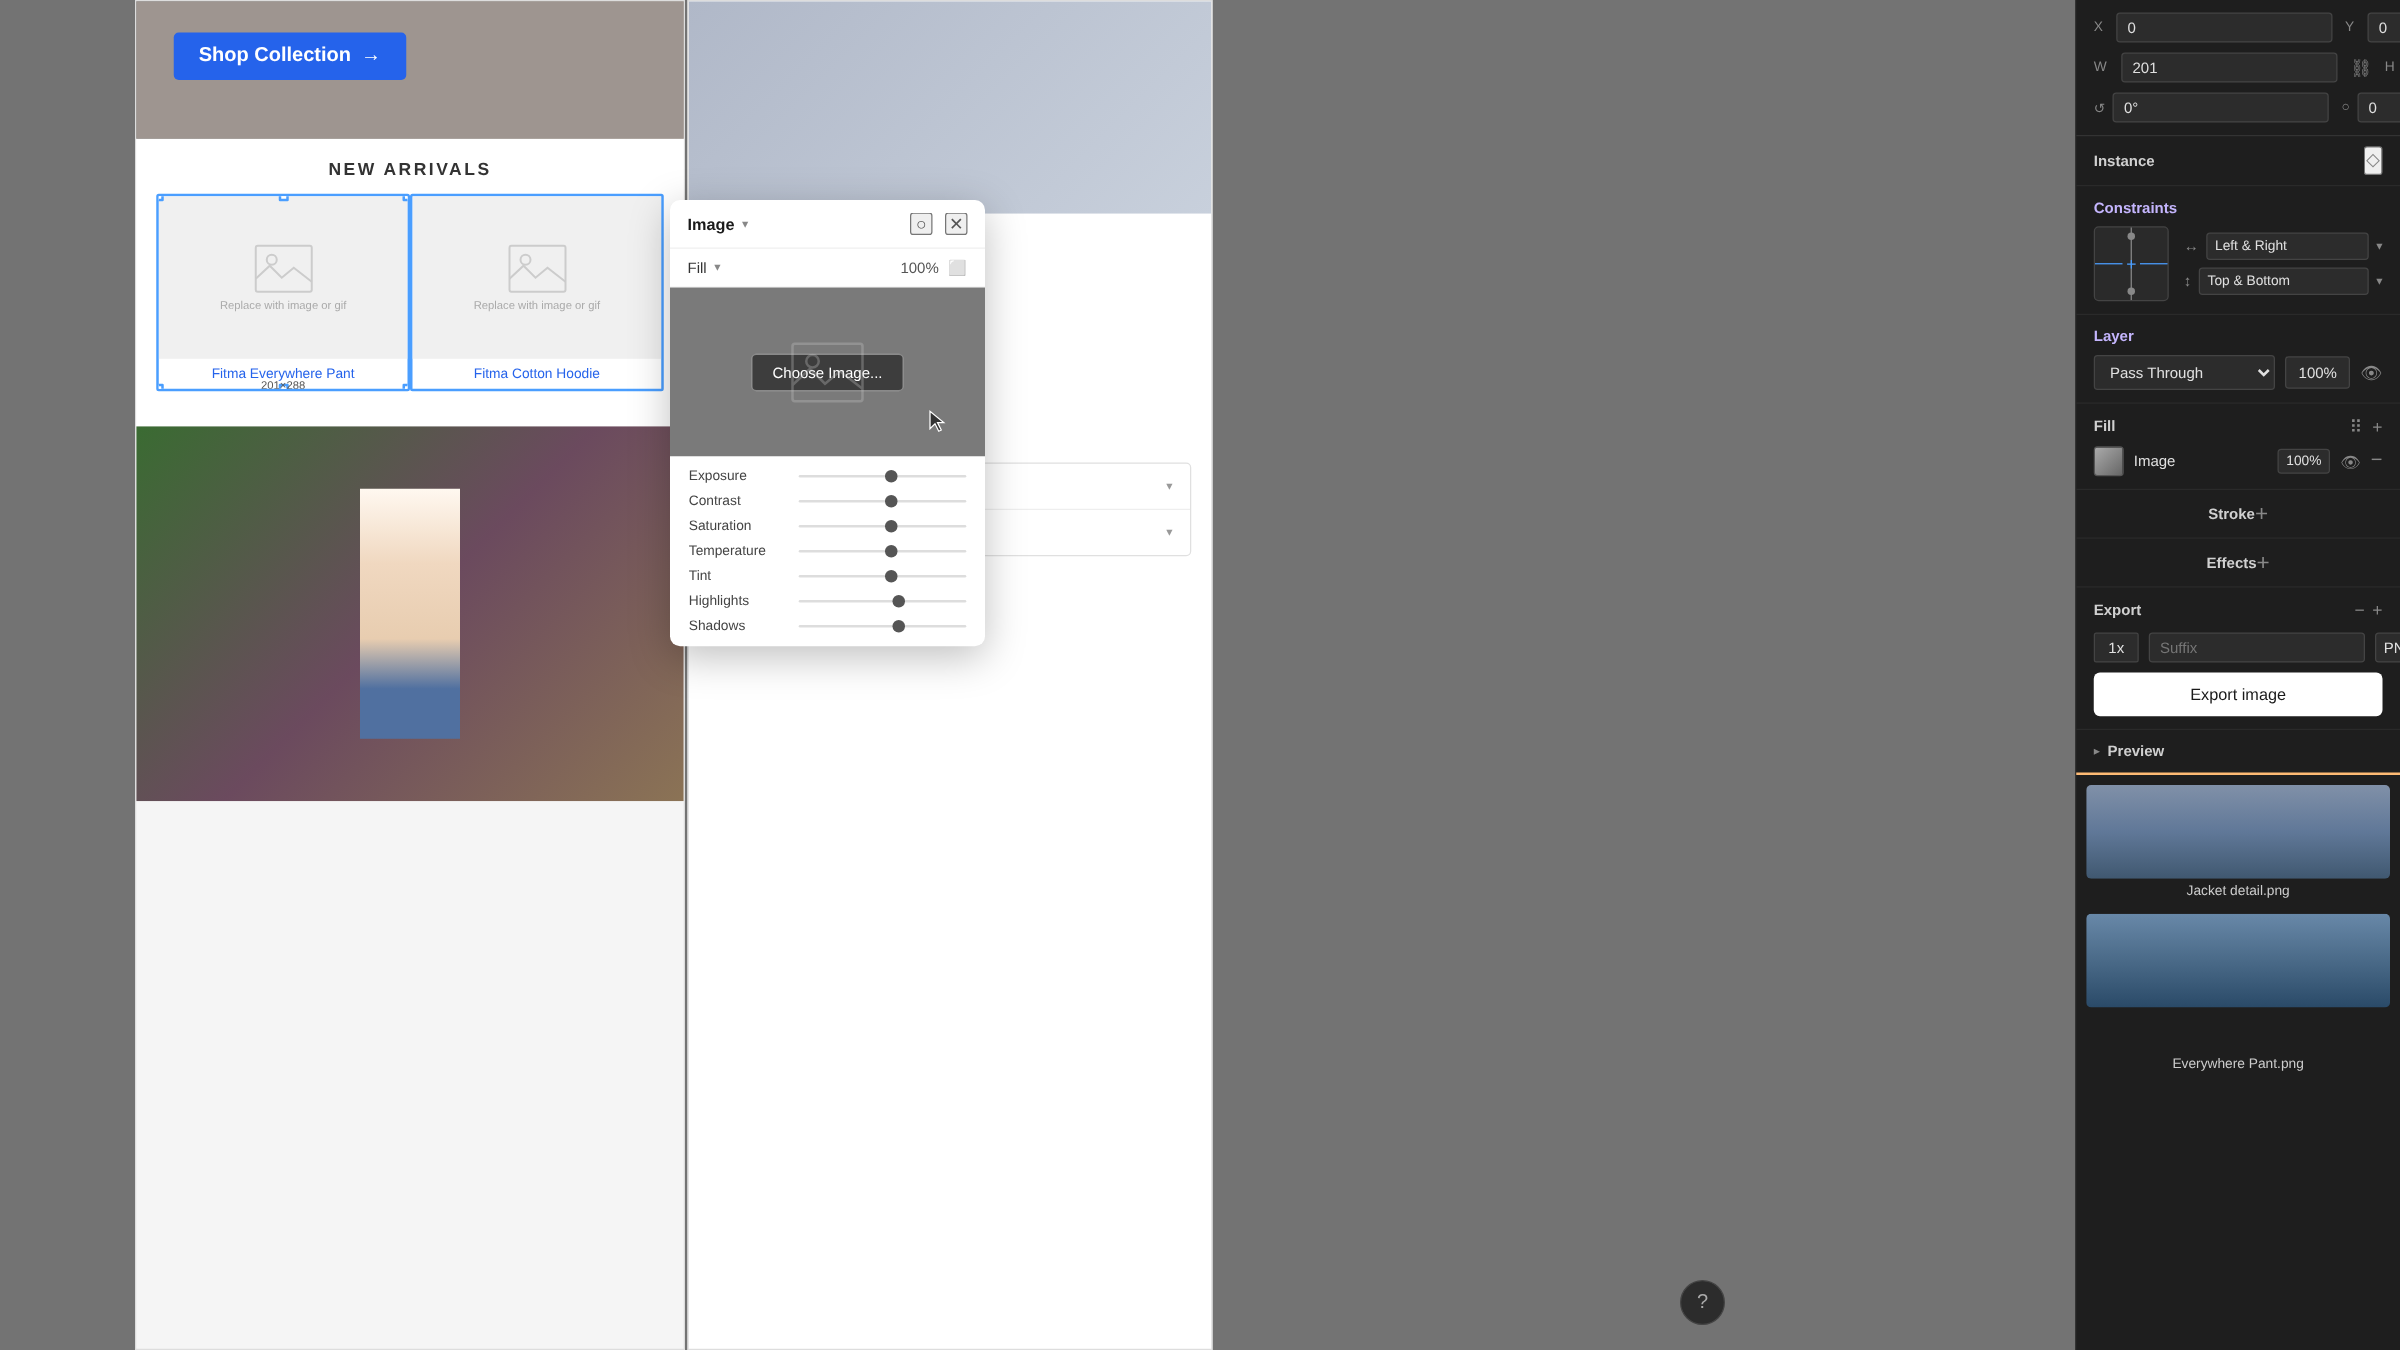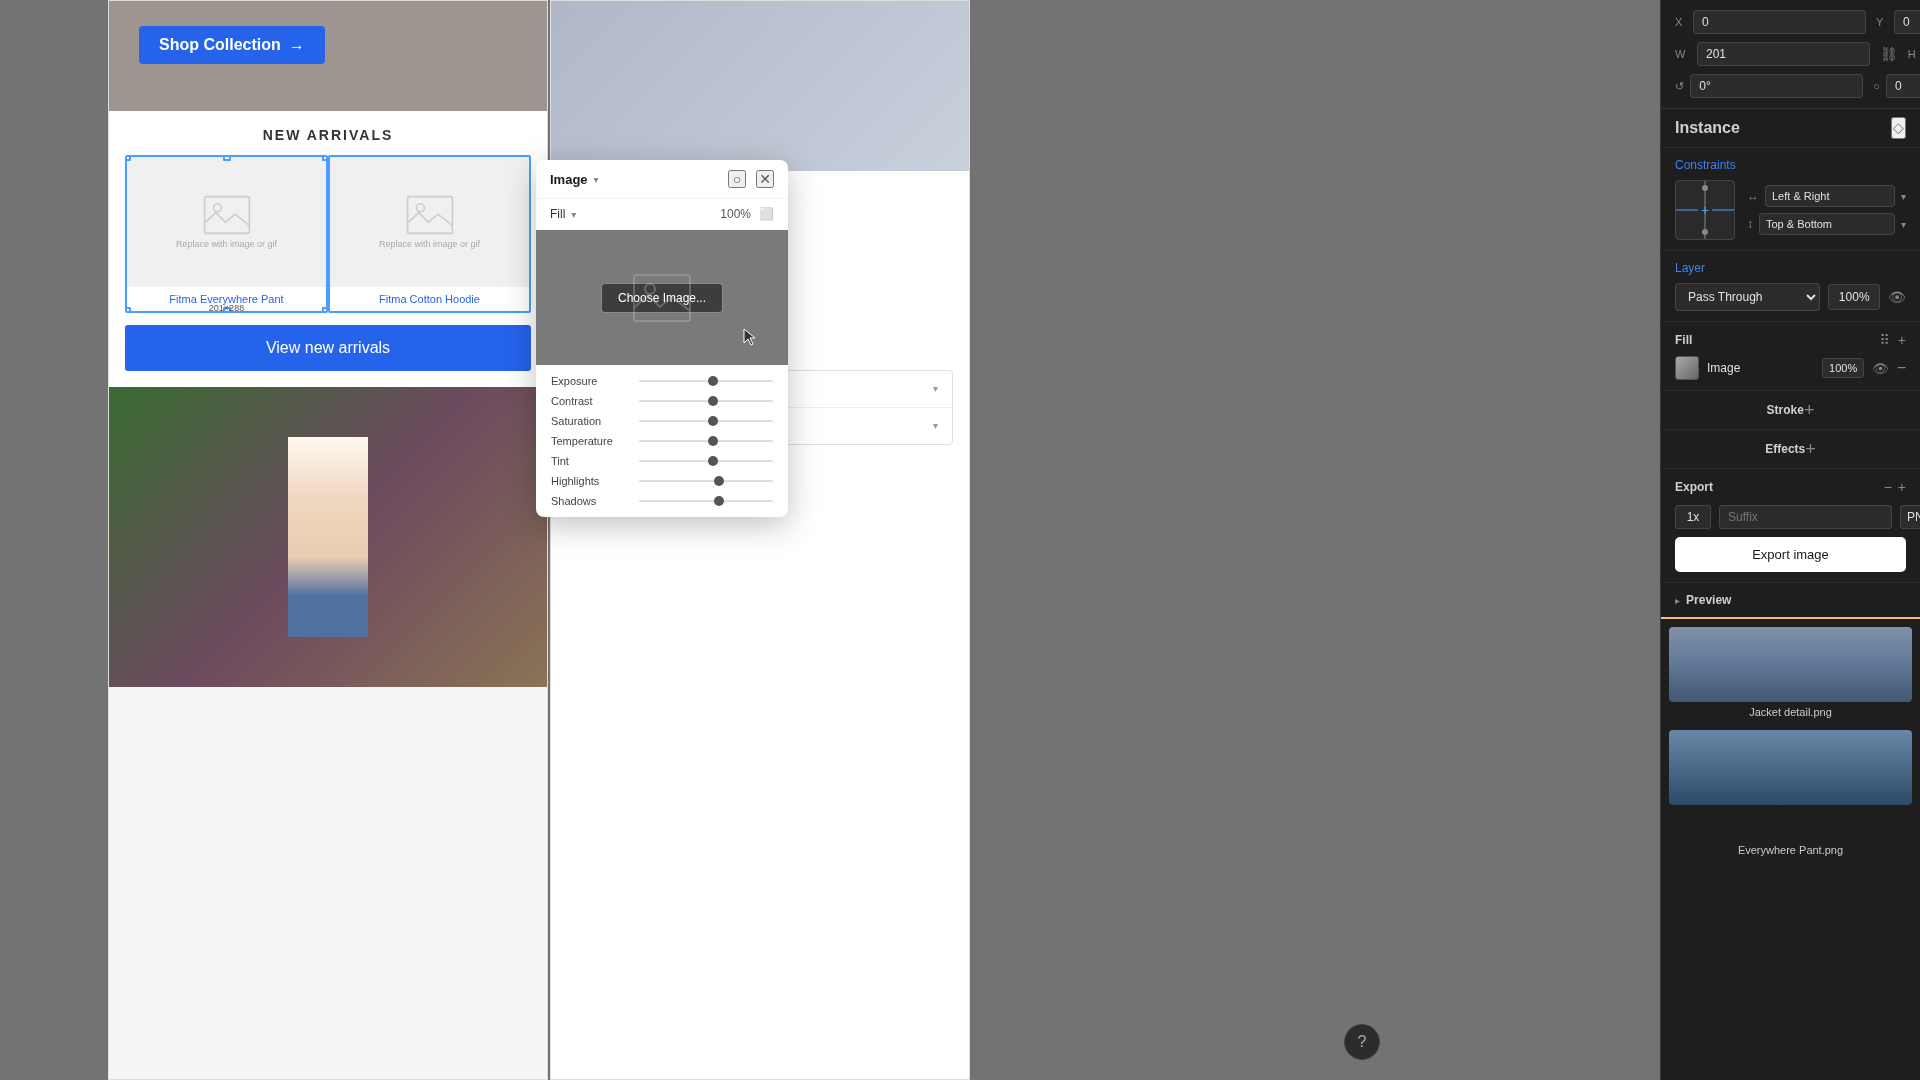--- a/index.html
+++ b/index.html
@@ -522,31 +522,31 @@
 
     .section-header {
       display: flex;
       align-items: center;
       justify-content: space-between;
       margin-bottom: 8px;
     }
 
     .section-title {
       font-size: 12px;
-      font-weight: 400;
-      color: #3b82f6;
+      font-weight: 700;
+      color: #c4b5fd;
     }
 
     
     .instance-row {
       display: flex;
       align-items: center;
       justify-content: space-between;
     }
-    .instance-label { font-size: 16px; font-weight: 600; color: #d0d0d0; }
+    .instance-label { font-size: 12px; font-weight: 600; color: #d0d0d0; }
     .instance-icon { color: #888; font-size: 16px; cursor: pointer; }
 
     
     .constraints-grid {
       display: flex;
       gap: 12px;
       align-items: center;
     }
 
     .constraints-box {
@@ -879,23 +879,20 @@
               <rect x="2" y="2" width="56" height="46" rx="2" stroke="#ccc" stroke-width="2" fill="none"></rect>
               <circle cx="18" cy="16" r="5" stroke="#ccc" stroke-width="2" fill="none"></circle>
               <path d="M2 35 L16 22 L28 34 L40 24 L58 38" stroke="#ccc" stroke-width="2" fill="none"></path>
             </svg>
             <span>Replace with image or gif</span>
           </div>
           <div class="product-name">Fitma Cotton Hoodie</div>
         </div>
       </div>
 
-      <button class="view-arrivals-btn">
-        <span>View new arrivals</span>
-      </button>
     </div>
 
     <div class="photo-section">
       <div class="photo-section-inner">
 
         <div style="width:80px; height:200px; background: linear-gradient(180deg, #fff8f0 0%, #f0d8c0 30%, #e8cdb0 60%, #5070a0 80%);"></div>
       </div>
     </div>
   </div>
 

